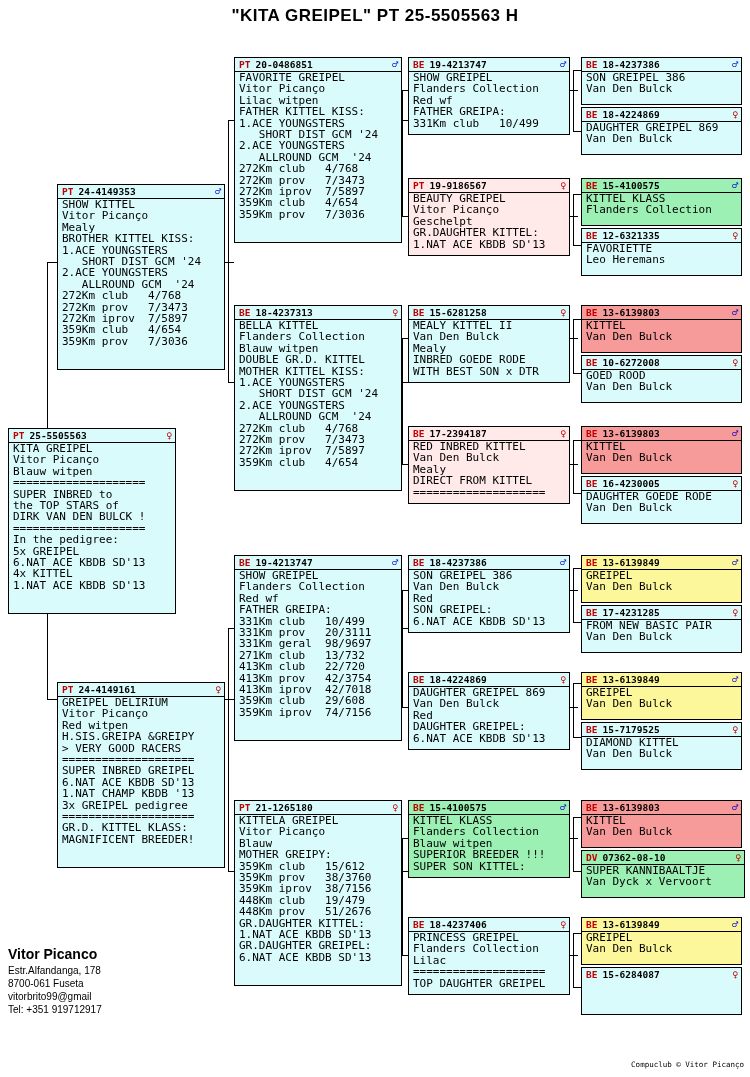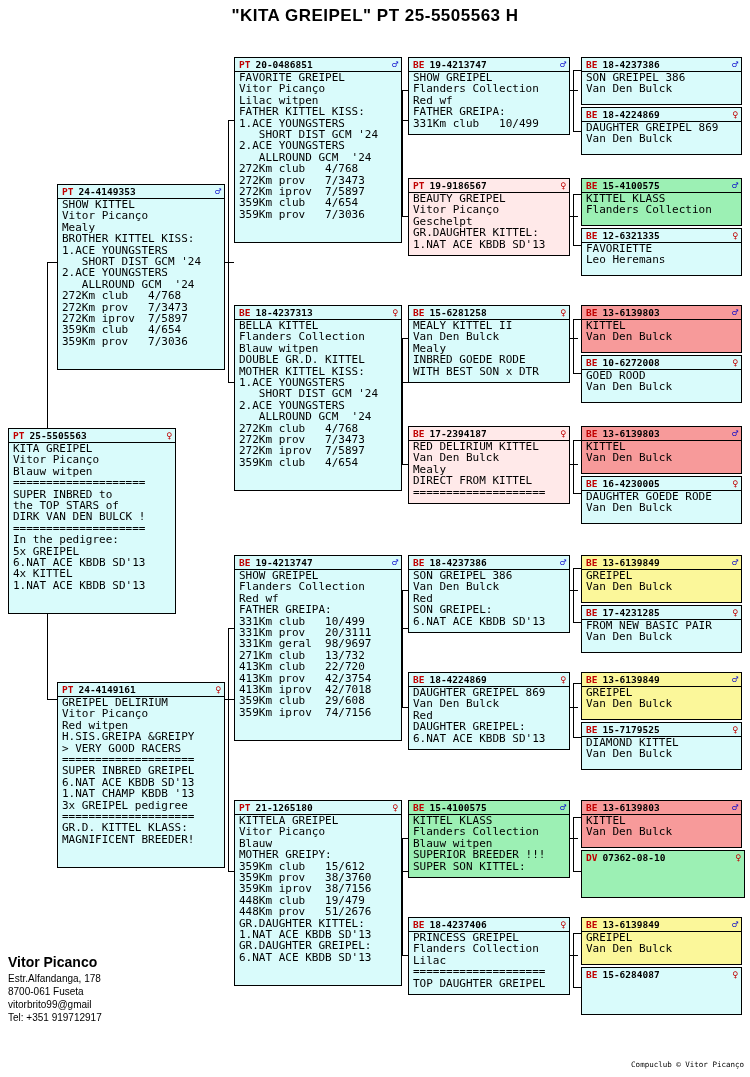--- a/index.html
+++ b/index.html
@@ -38,21 +38,21 @@
     font-size:11px;
   }
   .line{white-space:pre;}
   .hline{border-top:1px solid #000;}
   .conn{position:absolute;background:#000;}
   #footer-addr{
     position:absolute;left:8px;top:948px;width:210px;
     font-family:"Liberation Sans","DejaVu Sans",sans-serif;
     font-size:10px;line-height:13px;
   }
-  #footer-addr .nm{font-size:14px;font-weight:bold;margin-bottom:3px;margin-top:8px;}
+  #footer-addr .nm{font-size:14px;font-weight:bold;margin-bottom:3px;}
   #credit{
     position:absolute;right:6px;top:1060px;
     font-size:7.5px;font-family:"DejaVu Sans Mono",monospace;
   }
 </style>
 </head>
 <body>
 
 <div id="title">"KITA GREIPEL"  PT  25-5505563 H</div>
 
@@ -220,21 +220,21 @@
   </div>
   <div class="body hline"><div class="line">MEALY KITTEL II</div><div class="line">Van Den Bulck</div><div class="line">Mealy</div><div class="line">INBRED GOEDE RODE</div><div class="line">WITH BEST SON x DTR</div></div>
 </div>
 
 <div class="box" style="left:408px;top:426px;width:162px;height:78px;background:#ffe9e9;">
   <div class="hdr">
     <span class="country">BE</span>
     <span class="ring">17-2394187</span>
     <span class="sex female">♀</span>
   </div>
-  <div class="body hline"><div class="line">RED DELIRIUM KITTEL</div><div class="line">Van Den Bulck</div><div class="line">Mealy</div><div class="line">DIRECT FROM KITTEL</div><div class="line">====================</div></div>
+  <div class="body hline"><div class="line">RED INBRED KITTEL</div><div class="line">Van Den Bulck</div><div class="line">Mealy</div><div class="line">DIRECT FROM KITTEL</div><div class="line">====================</div></div>
 </div>
 
 <div class="box" style="left:408px;top:555px;width:162px;height:78px;background:#d9fbfb;">
   <div class="hdr">
     <span class="country">BE</span>
     <span class="ring">18-4237386</span>
     <span class="sex male">♂</span>
   </div>
   <div class="body hline"><div class="line">SON GREIPEL 386</div><div class="line">Van Den Bulck</div><div class="line">Red</div><div class="line">SON GREIPEL:</div><div class="line">6.NAT ACE KBDB SD'13</div></div>
 </div>
@@ -382,20 +382,21 @@
   </div>
   <div class="body hline"><div class="line">KITTEL</div><div class="line">Van Den Bulck</div></div>
 </div>
 
 <div class="box" style="left:581px;top:850px;width:164px;height:48px;background:#9cf0b4;">
   <div class="hdr">
     <span class="country">DV</span>
     <span class="ring">07362-08-10</span>
     <span class="sex female">♀</span>
   </div>
+  <div class="body hline"><div class="line">SUPER KANNIBAALTJE</div><div class="line">Van Dyck x Vervoort</div></div>
 </div>
 
 <div class="box" style="left:581px;top:917px;width:161px;height:48px;background:#fbf79a;">
   <div class="hdr">
     <span class="country">BE</span>
     <span class="ring">13-6139849</span>
     <span class="sex male">♂</span>
   </div>
   <div class="body hline"><div class="line">GREIPEL</div><div class="line">Van Den Bulck</div></div>
 </div>

